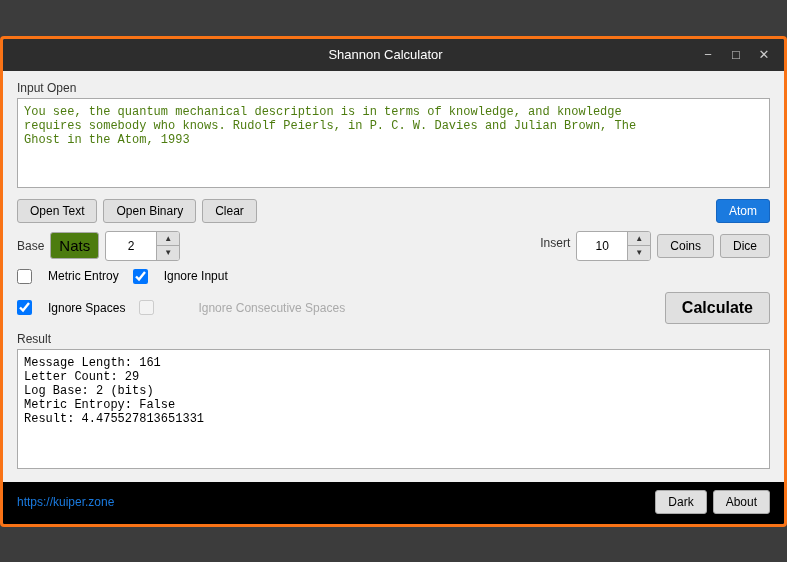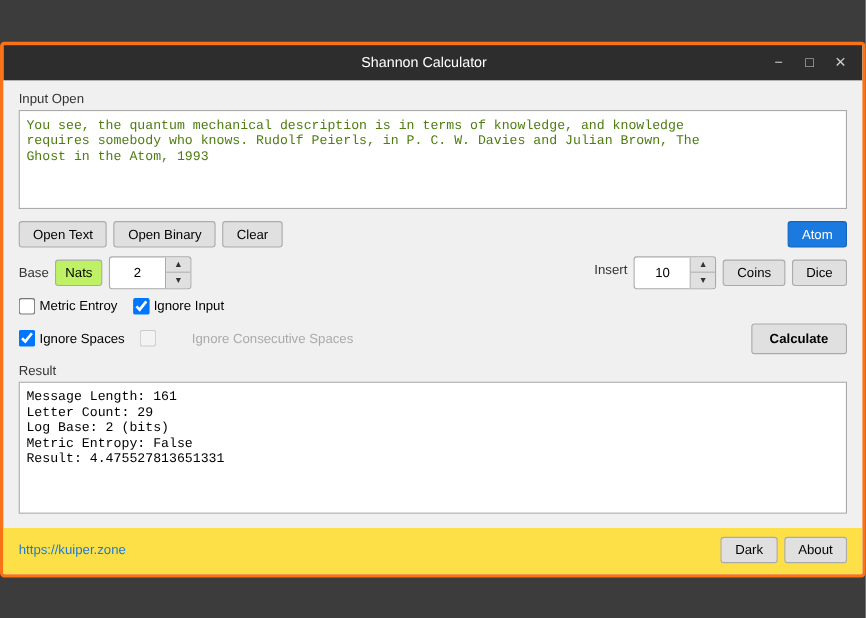--- a/index.html
+++ b/index.html
@@ -150,53 +150,53 @@
       color: #333;
       padding: 0;
     }
 
     .spin-btn:first-child {
       border-bottom: 1px solid #aaa;
     }
 
     .nats-label {
       padding: 4px 8px;
-      background: #bef264;
+      background: #4d7c0f;
       border: 1px solid #aaa;
       border-radius: 3px;
-      font-size: 12px;
+      font-size: 15px;
     }
 
     .checkboxes-row {
       display: flex;
       align-items: center;
       gap: 14px;
     }
 
     .checkbox-item {
       display: flex;
       align-items: center;
-      gap: 4px;
+      gap: 16px;
       font-size: 12px;
     }
 
     .checkbox-item input[type="checkbox"] {
       width: 15px;
       height: 15px;
       cursor: pointer;
     }
 
     .checkbox-item label {
       cursor: pointer;
       user-select: none;
     }
 
     .btn-calculate {
       padding: 6px 16px;
-      font-size: 12px;
+      font-size: 16px;
       background: #e0e0e0;
       border: 1px solid #aaa;
       border-radius: 3px;
       cursor: pointer;
       font-weight: 600;
     }
 
     .result-textarea {
       width: 100%;
       height: 120px;
@@ -208,21 +208,21 @@
       resize: none;
       color: #000;
       outline: none;
     }
 
     .footer {
       display: flex;
       align-items: center;
       justify-content: space-between;
       padding: 8px 14px 10px 14px;
-      background: #fde047;
+      background: #000000;
     }
 
     .footer-link {
       color: #1a7adf;
       text-decoration: none;
       font-size: 12px;
     }
 
     .footer-buttons {
       display: flex;

